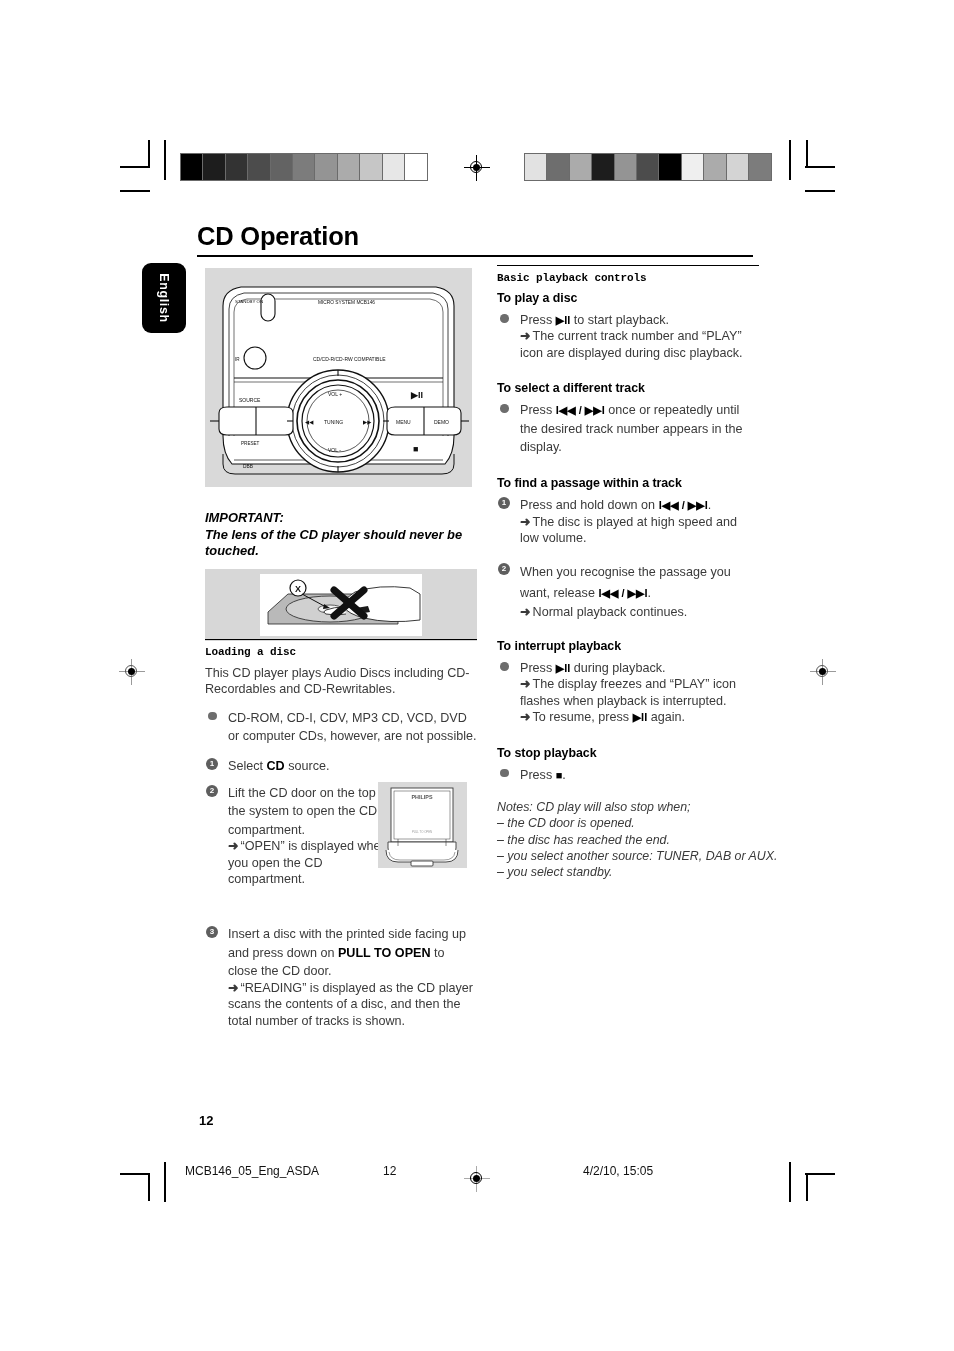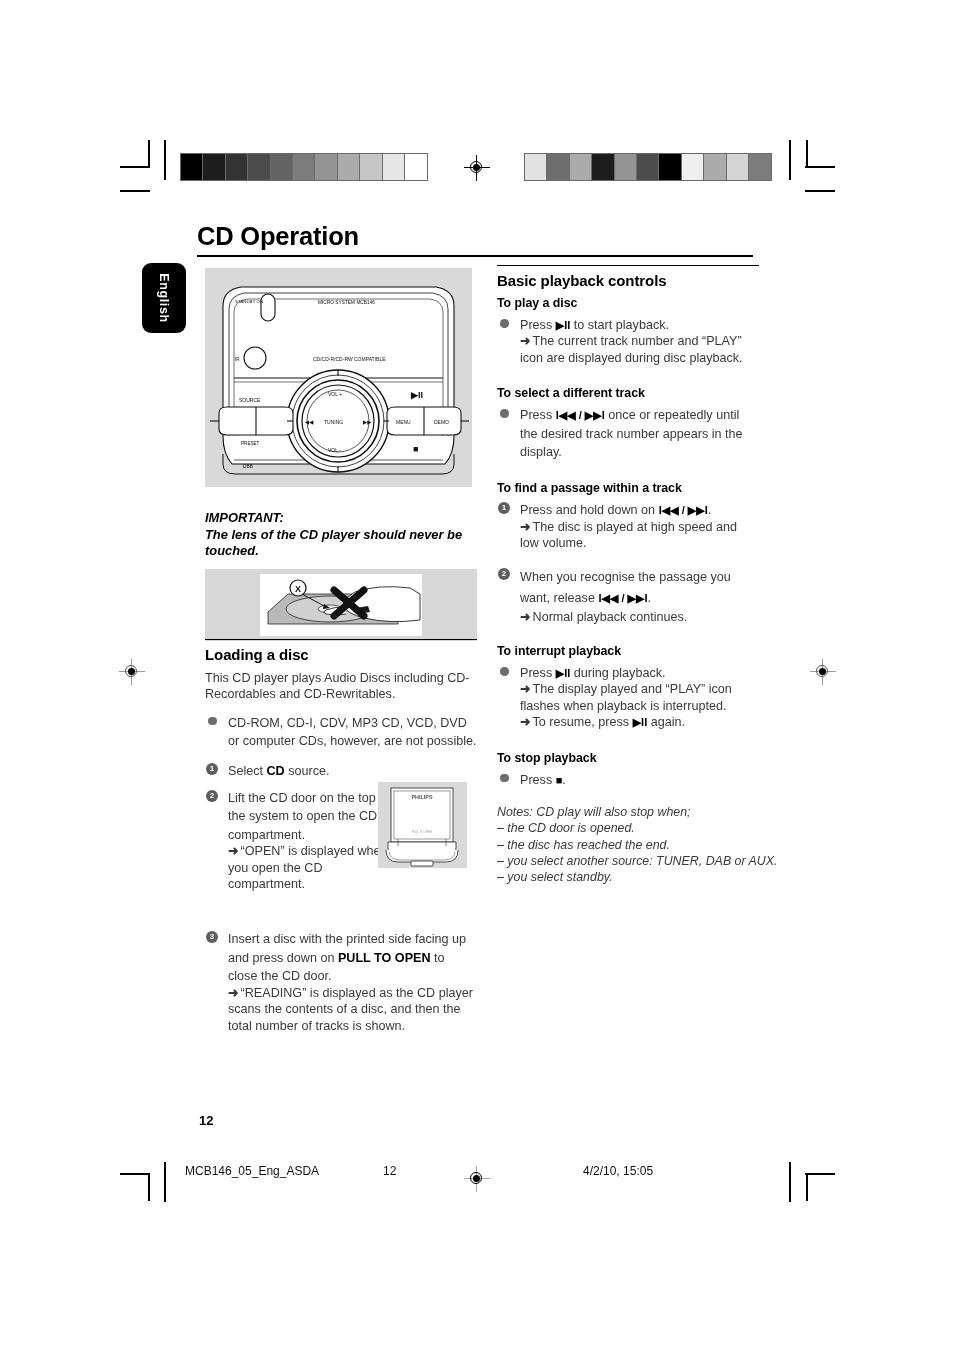--- a/index.html
+++ b/index.html
@@ -40,21 +40,21 @@
     position:absolute;left:50%;top:50%;
     transform:translate(-50%,-50%) rotate(90deg);
     white-space:nowrap;color:#fff;font-size:12.5px;font-weight:bold;letter-spacing:0.6px;
   }
 
   
   .col-left{position:absolute;left:205px;top:265px;width:272px;}
   .col-right{position:absolute;left:497px;top:265px;width:262px;}
 
   
-  h2.sec{font-size:15px;font-weight:bold;color:#000;margin:0 0 7px 0;letter-spacing:-0.1px;}
+  h2.sec{font-size:11px;font-weight:bold;color:#000;margin:0 0 7px 0;letter-spacing:-0.1px;font-family:Liberation Mono, monospace;}
   h3.sub{font-size:12.4px;font-weight:bold;color:#000;margin:0 0 5px 0;letter-spacing:-0.05px;}
   p.body{font-size:12.6px;line-height:16.4px;margin:0 0 10px 0;color:#3a3a3a;}
   .rule-top{border-top:1.6px solid #000;padding-top:5px;}
 
   .bullet-row{position:relative;padding-left:23px;margin-bottom:11px;}
   .bullet-row .dot{
     position:absolute;left:3px;top:4px;width:8.5px;height:8.5px;
     border-radius:50%;background:#6d6d6d;
   }
   .bullet-row .num{
@@ -316,21 +316,21 @@
     <div class="bullet-row" style="margin-top:14px;line-height:19px;">
       <span class="num">2</span>
       <span class="txt" style="line-height:19.5px;"><span>When you recognise the passage you want, release </span><b class="glyph">I◀◀ / ▶▶I</b><span>.</span></span>
       <div class="arrowline"><span class="arr">➜</span><span>Normal playback continues.</span></div>
     </div>
 
     <h3 class="sub" style="margin-top:19px;">To interrupt playback</h3>
     <div class="bullet-row">
       <span class="dot"></span>
       <span class="txt"><span>Press </span><b class="glyph">▶II</b><span> during playback.</span></span>
-      <div class="arrowline"><span class="arr">➜</span><span>The display played and “PLAY” icon flashes when playback is interrupted.</span></div>
+      <div class="arrowline"><span class="arr">➜</span><span>The display freezes and “PLAY” icon flashes when playback is interrupted.</span></div>
       <div class="arrowline"><span class="arr">➜</span><span>To resume, press </span><b class="glyph">▶II</b><span> again.</span></div>
     </div>
 
     <h3 class="sub" style="margin-top:20px;">To stop playback</h3>
     <div class="bullet-row">
       <span class="dot"></span>
       <span class="txt"><span>Press </span><b class="glyph">■</b><span>.</span></span>
     </div>
 
     <div class="notes">

